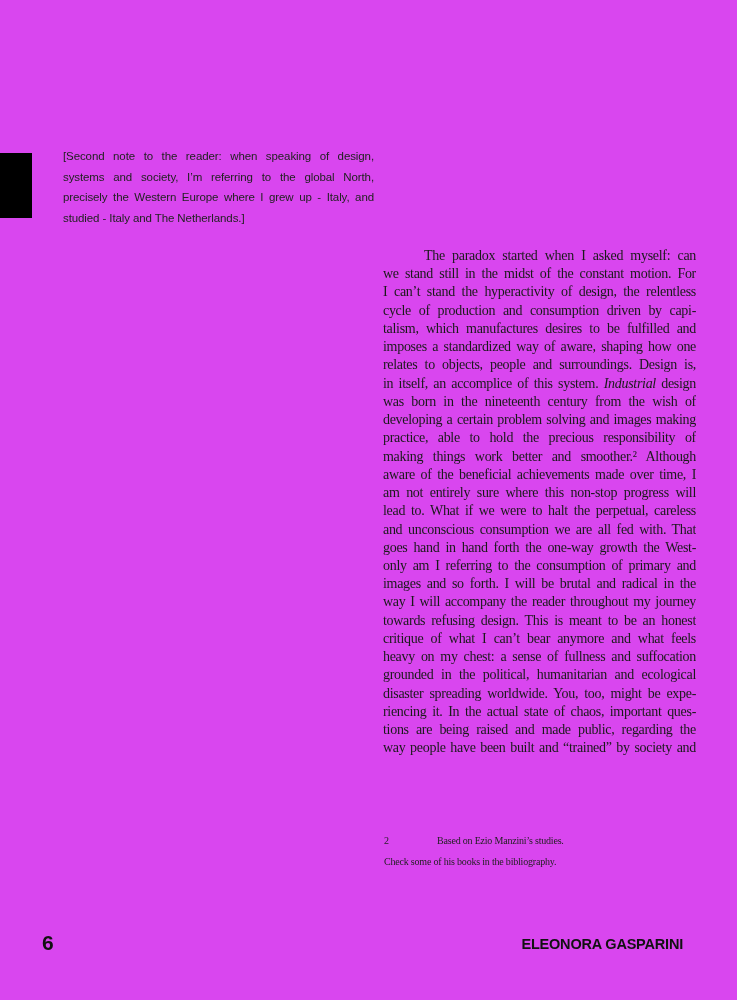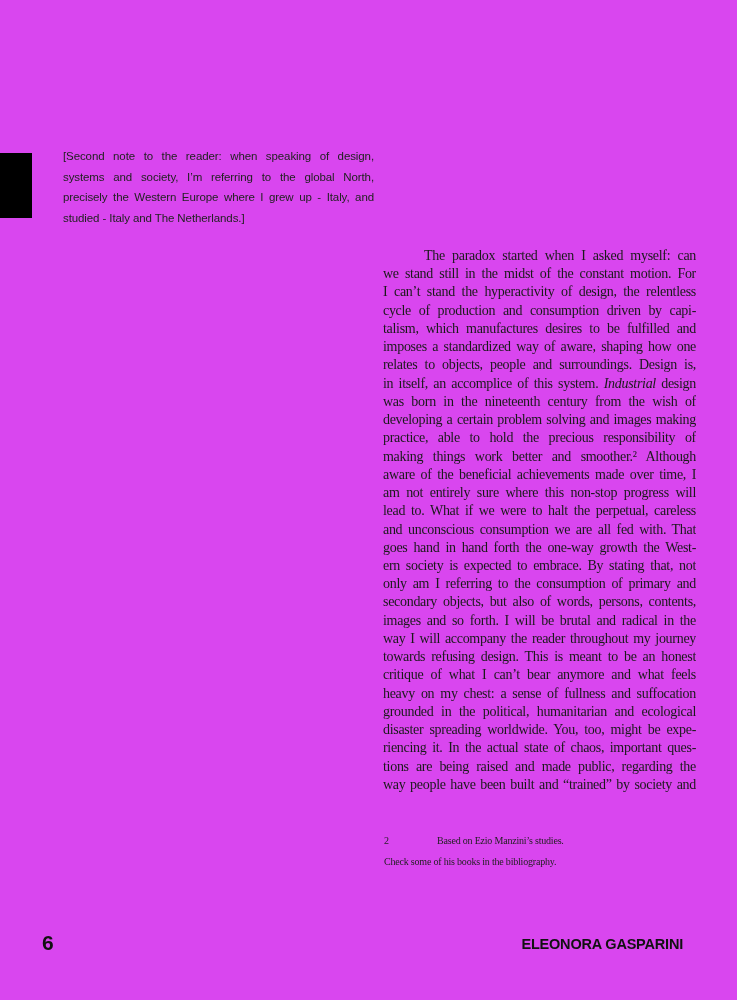--- a/index.html
+++ b/index.html
@@ -83,23 +83,21 @@
       <div class="tline">in itself, an accomplice of this system. <i>Industrial</i> design</div>
       <div class="tline">was born in the nineteenth century from the wish of</div>
       <div class="tline">developing a certain problem solving and images making</div>
       <div class="tline">practice, able to hold the precious responsibility of</div>
       <div class="tline">making things work better and smoother.² Although</div>
       <div class="tline">aware of the beneficial achievements made over time, I</div>
       <div class="tline">am not entirely sure where this non-stop progress will</div>
       <div class="tline">lead to. What if we were to halt the perpetual, careless</div>
       <div class="tline">and unconscious consumption we are all fed with. That</div>
       <div class="tline">goes hand in hand forth the one-way growth the West-</div>
-      <div class="tline">ern society is expected to embrace. By stating that, not</div>
       <div class="tline">only am I referring to the consumption of primary and</div>
-      <div class="tline">secondary objects, but also of words, persons, contents,</div>
       <div class="tline">images and so forth. I will be brutal and radical in the</div>
       <div class="tline">way I will accompany the reader throughout my journey</div>
       <div class="tline">towards refusing design. This is meant to be an honest</div>
       <div class="tline">critique of what I can’t bear anymore and what feels</div>
       <div class="tline">heavy on my chest: a sense of fullness and suffocation</div>
       <div class="tline">grounded in the political, humanitarian and ecological</div>
       <div class="tline">disaster spreading worldwide. You, too, might be expe-</div>
       <div class="tline">riencing it. In the actual state of chaos, important ques-</div>
       <div class="tline">tions are being raised and made public, regarding the</div>
       <div class="tline">way people have been built and “trained” by society and</div>

